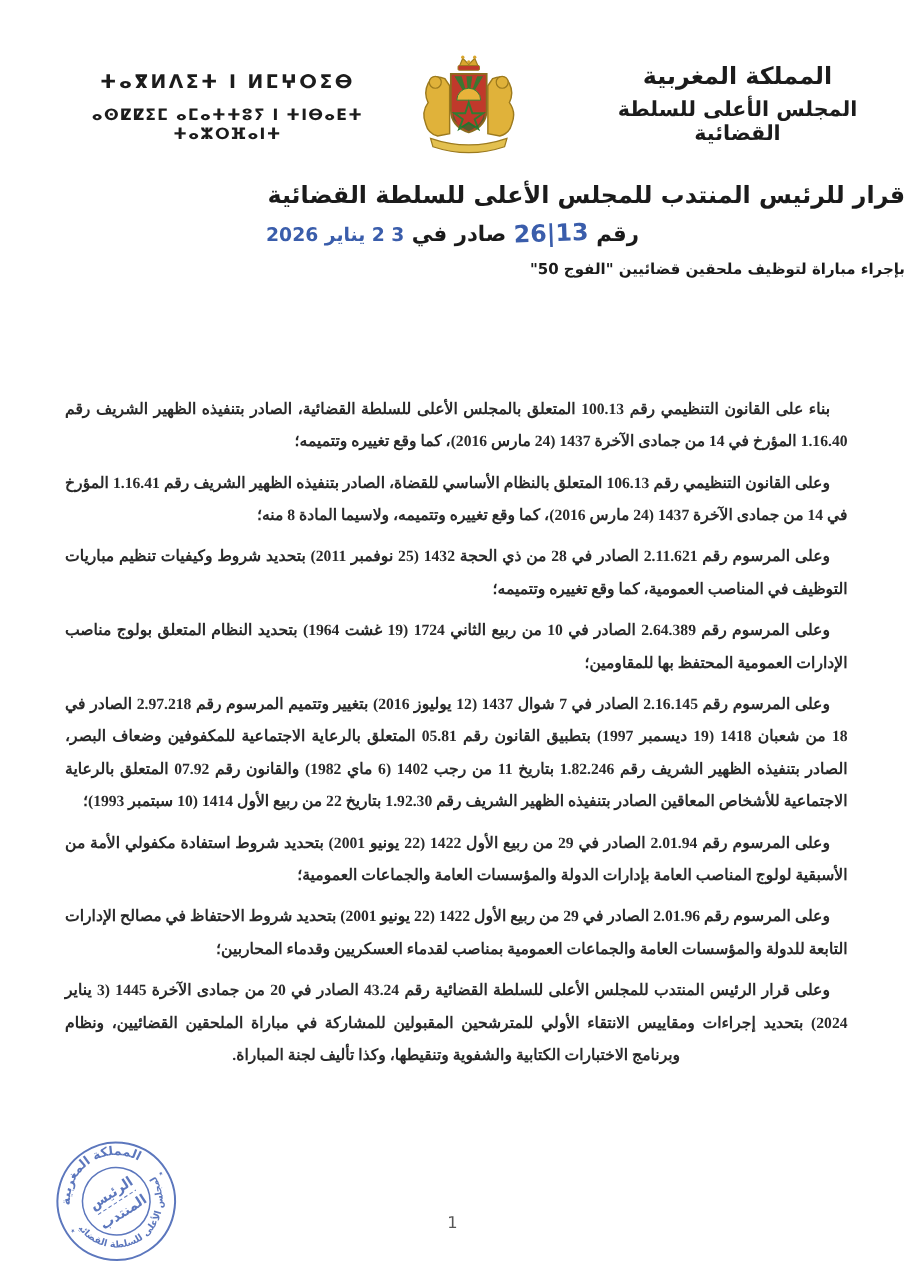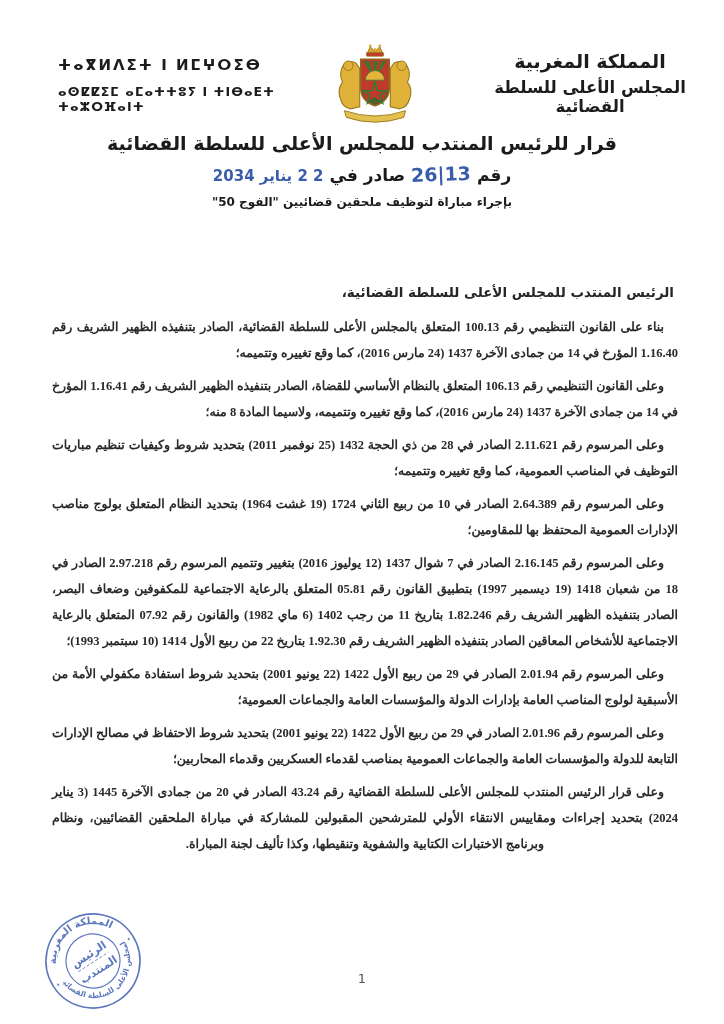--- a/index.html
+++ b/index.html
@@ -1,31 +1,31 @@
 <!DOCTYPE html>
 <html lang="ar"><head>
 <meta charset="utf-8">
 <style>
   html,body{margin:0;padding:0;background:#ffffff;}
   .page{
     position:relative;width:724px;height:1024px;background:#fff;
     font-family:"DejaVu Sans",sans-serif;overflow:hidden;color:#222;
   }
   
-  .tifinagh-block{position:absolute;left:58px;top:56px;width:248px;
+  .tifinagh-block{position:absolute;left:58px;top:56px;width:248px;text-align:center;
     font-weight:bold;color:#1c1c1c;}
   .tifinagh-line1{font-size:15px;letter-spacing:2px;}
   .tifinagh-line2{font-size:12.5px;letter-spacing:1px;margin-top:10px;}
   .arms{position:absolute;left:327px;top:40px;width:96px;height:86px;}
   .arabic-header{position:absolute;right:20px;top:50px;width:228px;text-align:center;
     direction:rtl;font-weight:bold;color:#1c1c1c;}
   .arabic-header .kingdom{font-size:19px;}
   .arabic-header .council{font-size:16.5px;margin-top:6px;letter-spacing:-0.5px;}
   
-  .title-block{position:absolute;top:132px;left:0;width:100%;text-align:center;direction:rtl;}
+  .title-block{position:absolute;top:145px;left:0;width:100%;direction:rtl;}
   .title-l1{font-size:19px;font-weight:bold;color:#1b1b1b;}
   .title-l2{font-size:17px;font-weight:bold;margin-top:9px;color:#1b1b1b;
     display:flex;justify-content:center;align-items:baseline;gap:6px;direction:rtl;}
   .hand{color:#3a5dab;font-weight:bold;}
   .hand-number{font-size:19px;transform:rotate(-2deg);display:inline-block;}
   .hand-date{font-size:15px;letter-spacing:1px;}
   .title-l3{font-size:12px;font-weight:bold;margin-top:10px;color:#1b1b1b;}
   
   .opening{position:absolute;top:284px;right:50px;direction:rtl;
     font-size:13.5px;font-weight:bold;color:#262626;}
@@ -89,26 +89,25 @@
     <div class="kingdom">المملكة المغربية</div>
     <div class="council">المجلس الأعلى للسلطة القضائية</div>
   </div>
 
   <div class="title-block">
     <div class="title-l1">قرار للرئيس المنتدب للمجلس الأعلى للسلطة القضائية</div>
     <div class="title-l2">
       <span>رقم</span>
       <span class="hand hand-number">13|26</span>
       <span>صادر في</span>
-      <span class="hand hand-date">2 2 يناير 2034</span>
+      <span class="hand hand-date">3 2 يناير 2026</span>
     </div>
     <div class="title-l3">بإجراء مباراة لتوظيف ملحقين قضائيين "الفوج 50"</div>
   </div>
 
-  <div class="opening">الرئيس المنتدب للمجلس الأعلى للسلطة القضائية،</div>
 
   <div class="body-text">
     <p>بناء على القانون التنظيمي رقم 100.13 المتعلق بالمجلس الأعلى للسلطة القضائية، الصادر بتنفيذه الظهير الشريف رقم 1.16.40 المؤرخ في 14 من جمادى الآخرة 1437 (24 مارس 2016)، كما وقع تغييره وتتميمه؛</p>
     <p>وعلى القانون التنظيمي رقم 106.13 المتعلق بالنظام الأساسي للقضاة، الصادر بتنفيذه الظهير الشريف رقم 1.16.41 المؤرخ في 14 من جمادى الآخرة 1437 (24 مارس 2016)، كما وقع تغييره وتتميمه، ولاسيما المادة 8 منه؛</p>
     <p>وعلى المرسوم رقم 2.11.621 الصادر في 28 من ذي الحجة 1432 (25 نوفمبر 2011) بتحديد شروط وكيفيات تنظيم مباريات التوظيف في المناصب العمومية، كما وقع تغييره وتتميمه؛</p>
     <p>وعلى المرسوم رقم 2.64.389 الصادر في 10 من ربيع الثاني 1724 (19 غشت 1964) بتحديد النظام المتعلق بولوج مناصب الإدارات العمومية المحتفظ بها للمقاومين؛</p>
     <p>وعلى المرسوم رقم 2.16.145 الصادر في 7 شوال 1437 (12 يوليوز 2016) بتغيير وتتميم المرسوم رقم 2.97.218 الصادر في 18 من شعبان 1418 (19 ديسمبر 1997) بتطبيق القانون رقم 05.81 المتعلق بالرعاية الاجتماعية للمكفوفين وضعاف البصر، الصادر بتنفيذه الظهير الشريف رقم 1.82.246 بتاريخ 11 من رجب 1402 (6 ماي 1982) والقانون رقم 07.92 المتعلق بالرعاية الاجتماعية للأشخاص المعاقين الصادر بتنفيذه الظهير الشريف رقم 1.92.30 بتاريخ 22 من ربيع الأول 1414 (10 سبتمبر 1993)؛</p>
     <p>وعلى المرسوم رقم 2.01.94 الصادر في 29 من ربيع الأول 1422 (22 يونيو 2001) بتحديد شروط استفادة مكفولي الأمة من الأسبقية لولوج المناصب العامة بإدارات الدولة والمؤسسات العامة والجماعات العمومية؛</p>
     <p>وعلى المرسوم رقم 2.01.96 الصادر في 29 من ربيع الأول 1422 (22 يونيو 2001) بتحديد شروط الاحتفاظ في مصالح الإدارات التابعة للدولة والمؤسسات العامة والجماعات العمومية بمناصب لقدماء العسكريين وقدماء المحاربين؛</p>
     <p class="center-last">وعلى قرار الرئيس المنتدب للمجلس الأعلى للسلطة القضائية رقم 43.24 الصادر في 20 من جمادى الآخرة 1445 (3 يناير 2024) بتحديد إجراءات ومقاييس الانتقاء الأولي للمترشحين المقبولين للمشاركة في مباراة الملحقين القضائيين، ونظام وبرنامج الاختبارات الكتابية والشفوية وتنقيطها، وكذا تأليف لجنة المباراة.</p>

